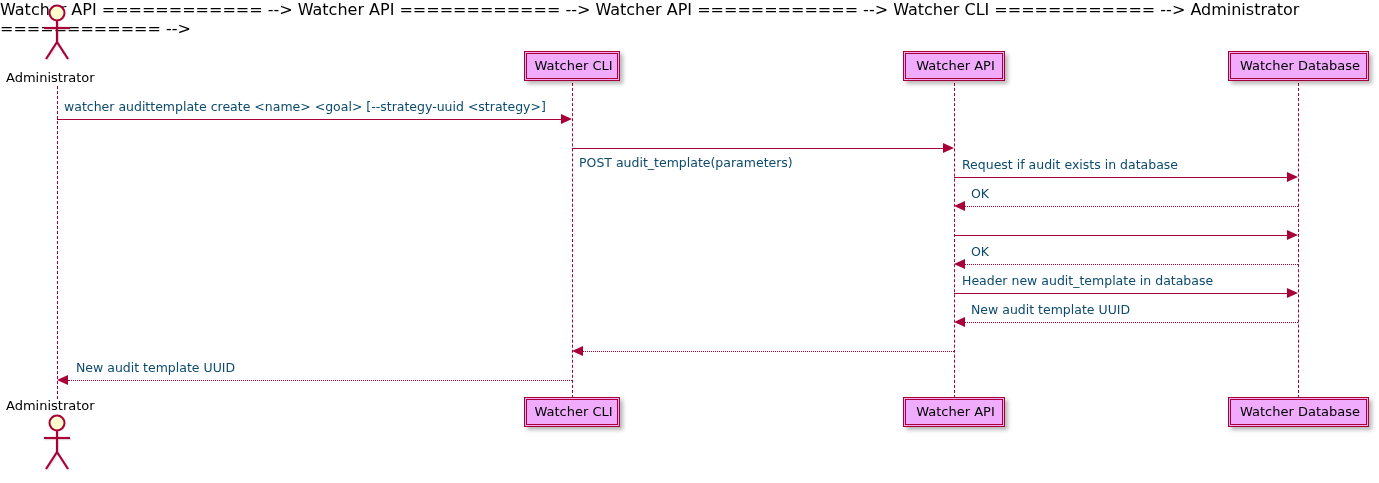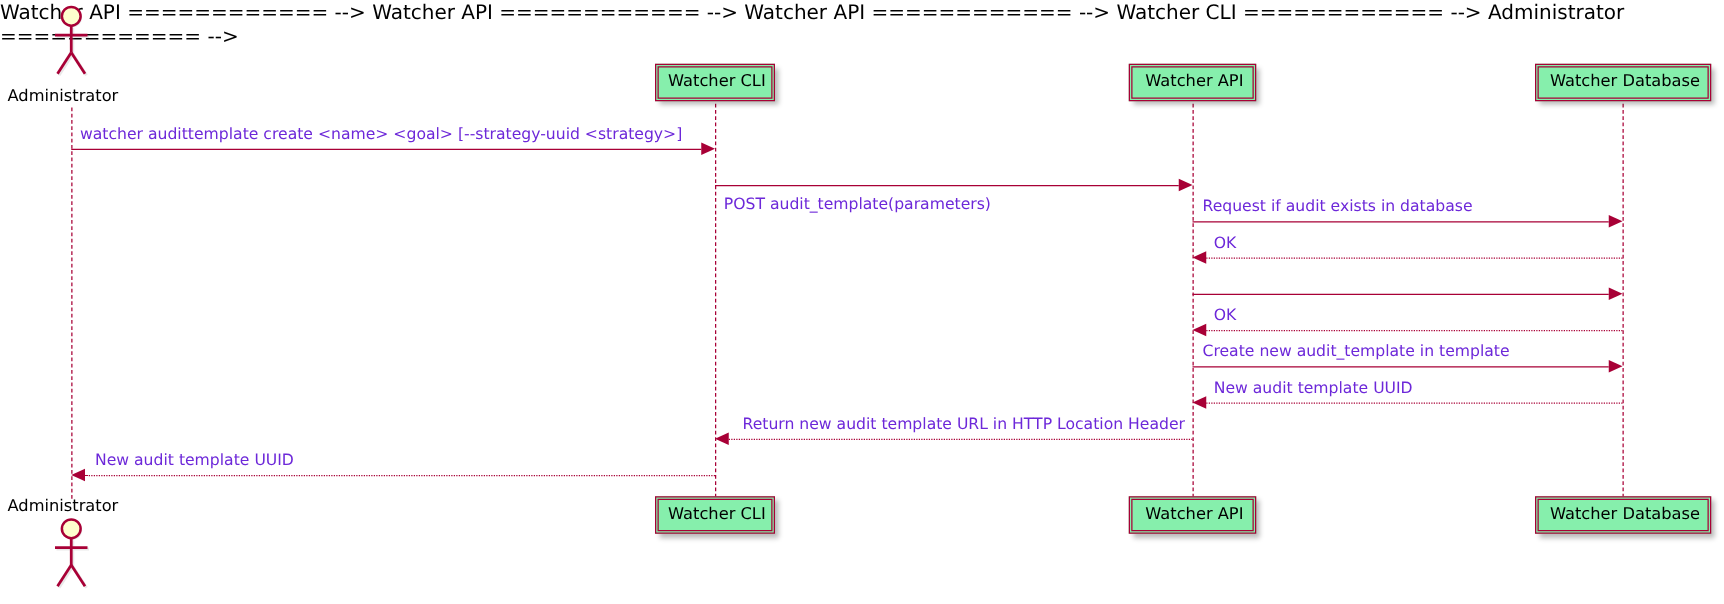--- a/index.html
+++ b/index.html
@@ -16,21 +16,21 @@
     width: 1379px;
     height: 483px;
     background: #FFFFFF;
     overflow: hidden;
   }
 
   
   .participant {
     position: absolute;
     box-sizing: border-box;
-    background: #86efac;
+    background: #f0abfc;
     border: 1px solid #A80036;
     color: #000000;
     font-size: 13px;
     line-height: 1;
     text-align: center;
     white-space: nowrap;
     padding: 7px 6px 8px 9px;
     box-shadow: 3px 3px 4px rgba(0,0,0,0.28);
     border-radius: 0;
   }
@@ -68,21 +68,21 @@
     position: absolute;
     height: 0;
     border-top: 1px solid #A80036;
   }
   .msg-line.dotted {
     border-top: 1px dotted #A80036;
   }
   .msg-label {
     position: absolute;
     font-size: 12.5px;
-    color: #6d28d9;
+    color: #0c4a6e;
     white-space: nowrap;
     line-height: 1;
   }
   .arrowhead {
     position: absolute;
     width: 0;
     height: 0;
   }
   .arrowhead.right {
     border-top: 5px solid transparent;
@@ -189,31 +189,30 @@
   
   <div class="msg-line" style="left:954px; top:235px; width:333px;"></div>
   <div class="arrowhead right" style="left:1287px; top:230px;"></div>
 
    Watcher API ============ --&gt;
   <div class="msg-label" style="left:971px; top:246px;">OK</div>
   <div class="msg-line dotted" style="left:965px; top:264px; width:333px;"></div>
   <div class="arrowhead left" style="left:954px; top:259px;"></div>
 
   
-  <div class="msg-label" style="left:962px; top:275px;">Create new audit_template in template</div>
+  <div class="msg-label" style="left:962px; top:275px;">Header new audit_template in database</div>
   <div class="msg-line" style="left:954px; top:293px; width:333px;"></div>
   <div class="arrowhead right" style="left:1287px; top:288px;"></div>
 
    Watcher API ============ --&gt;
   <div class="msg-label" style="left:971px; top:304px;">New audit template UUID</div>
   <div class="msg-line dotted" style="left:965px; top:322px; width:333px;"></div>
   <div class="arrowhead left" style="left:954px; top:317px;"></div>
 
    Watcher CLI ============ --&gt;
-  <div class="msg-label" style="left:594px; top:333px;">Return new audit template URL in HTTP Location Header</div>
   <div class="msg-line dotted" style="left:583px; top:351px; width:371px;"></div>
   <div class="arrowhead left" style="left:572px; top:346px;"></div>
 
    Administrator ============ --&gt;
   <div class="msg-label" style="left:76px; top:362px;">New audit template UUID</div>
   <div class="msg-line dotted" style="left:68px; top:380px; width:504px;"></div>
   <div class="arrowhead left" style="left:57px; top:375px;"></div>
 
 </div>
 

